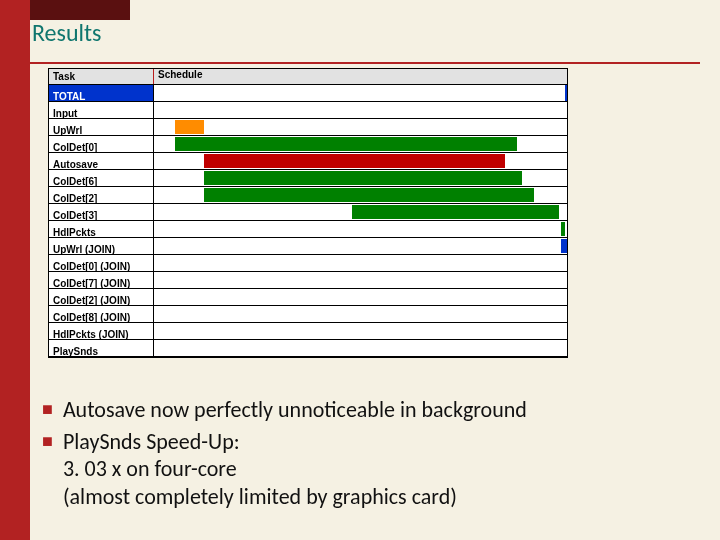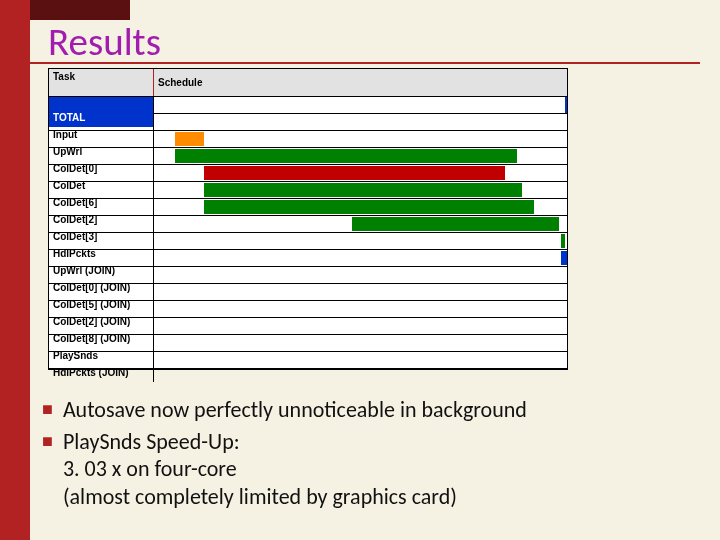--- a/index.html
+++ b/index.html
@@ -18,23 +18,23 @@
     background: #b22222;
   }
   .topcap {
     position: absolute;
     left: 30px; top: 0;
     width: 100px; height: 20px;
     background: #5a1010;
   }
   .title {
     position: absolute;
-    left: 48px; top: 18px;
-    font-size: 39px;
-    color: #a21caf;
+    left: 32px; top: 18px;
+    font-size: 24px;
+    color: #0f766e;
     font-weight: 400;
   }
   .hr {
     position: absolute;
     left: 30px; top: 62px;
     width: 670px;
     height: 2px;
     background: #b22222;
   }
   .chart {
@@ -52,33 +52,33 @@
     font-size: 10px;
     font-weight: bold;
   }
   .task-col {
     width: 105px;
     border-right: 1px solid #b91c1c;
     padding: 2px 4px;
   }
   .sched-col {
     flex: 1;
-    padding: 8px 4px;
+    padding: 0 4px;
   }
   .row {
     display: flex;
     border-bottom: 1px solid #000;
     height: 17px;
     font-size: 10px;
     font-weight: bold;
   }
   .row .label {
     width: 105px;
     border-right: 1px solid #000;
-    padding: 15px 4px;
+    padding: 6px 4px;
     white-space: nowrap;
     overflow: hidden;
   }
   .row .bars {
     flex: 1;
     position: relative;
   }
   .row.total .label {
     background: #0033cc;
     color: #fff;
@@ -149,21 +149,21 @@
           <div class="bar orange" style="left: 5%; width: 7%;"></div>
         </div>
       </div>
       <div class="row">
         <div class="label">ColDet[0]</div>
         <div class="bars">
           <div class="bar green" style="left: 5%; width: 83%;"></div>
         </div>
       </div>
       <div class="row">
-        <div class="label">ColDet</div>
+        <div class="label">Autosave</div>
         <div class="bars">
           <div class="bar red" style="left: 12%; width: 73%;"></div>
         </div>
       </div>
       <div class="row">
         <div class="label">ColDet[6]</div>
         <div class="bars">
           <div class="bar green" style="left: 12%; width: 77%;"></div>
         </div>
       </div>
@@ -189,37 +189,37 @@
         <div class="label">UpWrl (JOIN)</div>
         <div class="bars">
           <div class="bar blue" style="left: 98.5%; width: 1.5%;"></div>
         </div>
       </div>
       <div class="row">
         <div class="label">ColDet[0] (JOIN)</div>
         <div class="bars"></div>
       </div>
       <div class="row">
-        <div class="label">ColDet[5] (JOIN)</div>
+        <div class="label">ColDet[7] (JOIN)</div>
         <div class="bars"></div>
       </div>
       <div class="row">
         <div class="label">ColDet[2] (JOIN)</div>
         <div class="bars"></div>
       </div>
       <div class="row">
         <div class="label">ColDet[8] (JOIN)</div>
         <div class="bars"></div>
       </div>
       <div class="row">
+        <div class="label">HdlPckts (JOIN)</div>
+        <div class="bars"></div>
+      </div>
+      <div class="row">
         <div class="label">PlaySnds</div>
-        <div class="bars"></div>
-      </div>
-      <div class="row">
-        <div class="label">HdlPckts (JOIN)</div>
         <div class="bars"></div>
       </div>
     </div>
 </div>
 
 <div class="bullets">
   <div class="item">
     <span class="sq">■</span>
     <span>Autosave now perfectly unnoticeable in background</span>
   </div>

